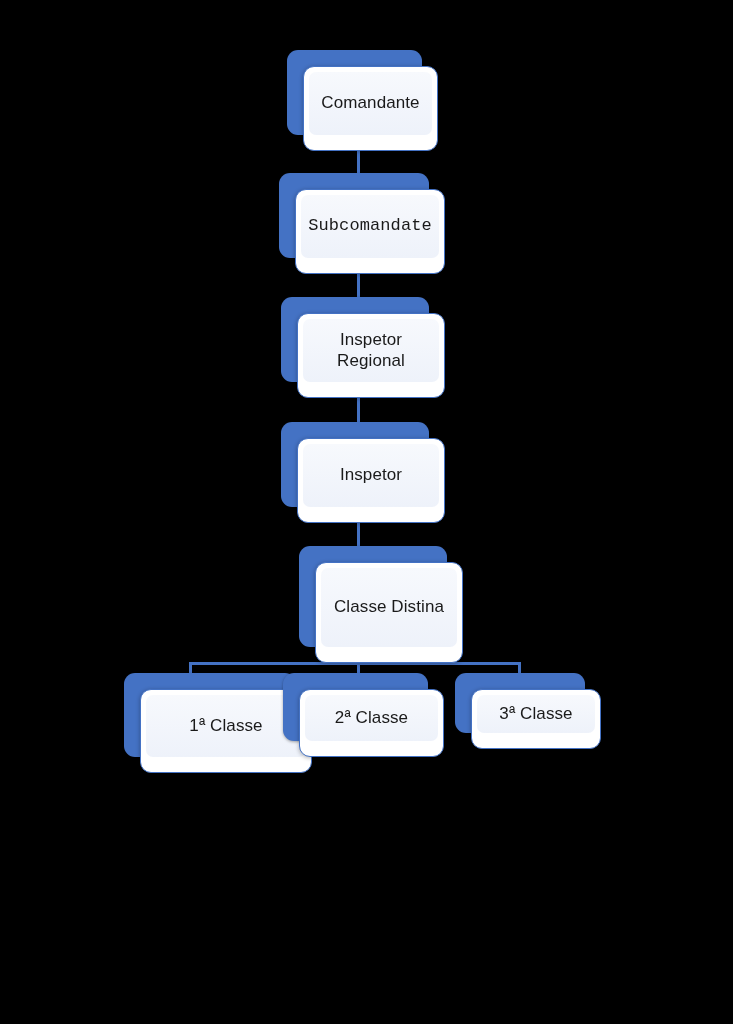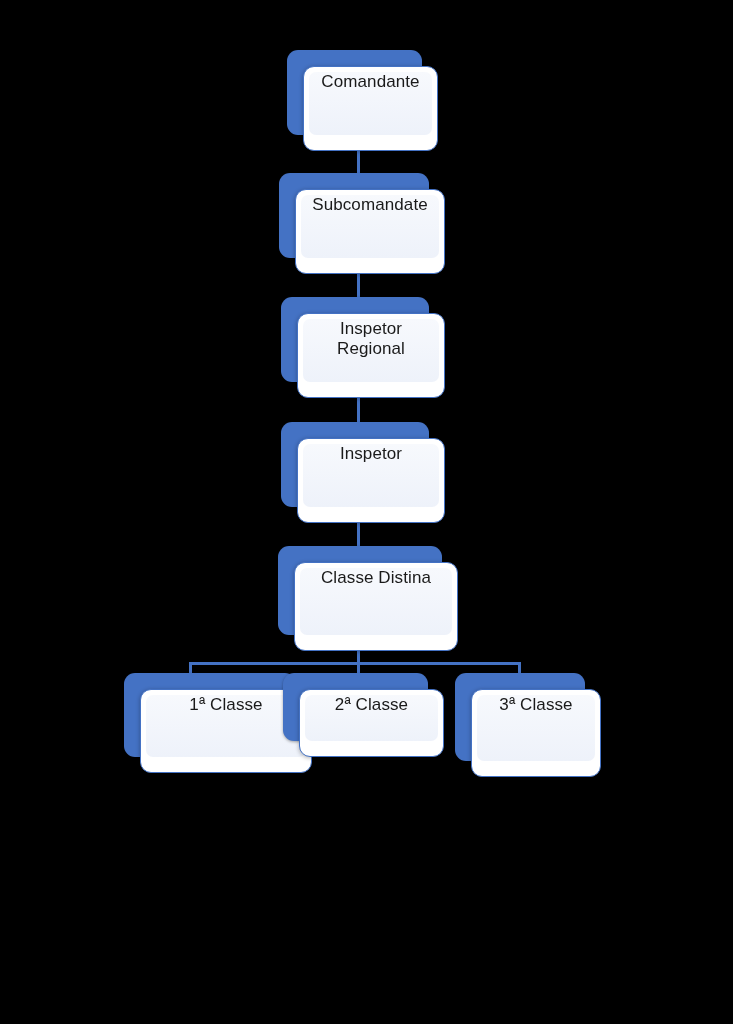--- a/index.html
+++ b/index.html
@@ -64,21 +64,21 @@
   
   .node .inner {
     position: absolute;
     left: 5px;
     top: 5px;
     right: 5px;
     bottom: 15px;
     background: linear-gradient(180deg, #f7f9fd 0%, #eef2fa 100%);
     border-radius: 7px;
     display: flex;
-    align-items: flex-start;
+    align-items: center;
     justify-content: center;
     text-align: center;
   }
   .node .label {
     color: #1a1a1a;
     font-size: 17px;
     line-height: 1.18;
     font-weight: 400;
     white-space: pre-line;
     letter-spacing: 0.1px;
@@ -107,42 +107,42 @@
       <div class="card" style="border-color: rgb(68, 114, 196);">
         <div class="inner">
           <div class="label" style="color: rgb(26, 26, 26);">Comandante</div>
         </div>
       </div>
     </div>
     <div class="node" style="left: 279px; top: 173px; width: 150px; height: 85px;">
       <div class="plate" style="background: rgb(68, 114, 196);"></div>
       <div class="card" style="border-color: rgb(68, 114, 196);">
         <div class="inner">
-          <div class="label" style="color: rgb(26, 26, 26);">Subcomandate</div>
+          <div class="label" style="color: rgb(26, 26, 26); font-family: Liberation Mono, monospace;">Subcomandate</div>
         </div>
       </div>
     </div>
     <div class="node" style="left: 281px; top: 297px; width: 148px; height: 85px;">
       <div class="plate" style="background: rgb(68, 114, 196);"></div>
       <div class="card" style="border-color: rgb(68, 114, 196);">
         <div class="inner">
           <div class="label" style="color: rgb(26, 26, 26);">Inspetor
 Regional</div>
         </div>
       </div>
     </div>
     <div class="node" style="left: 281px; top: 422px; width: 148px; height: 85px;">
       <div class="plate" style="background: rgb(68, 114, 196);"></div>
       <div class="card" style="border-color: rgb(68, 114, 196);">
         <div class="inner">
           <div class="label" style="color: rgb(26, 26, 26);">Inspetor</div>
         </div>
       </div>
     </div>
-    <div class="node" style="left: 278px; top: 546px; width: 148px; height: 89px; padding-left: 16px;">
+    <div class="node" style="left: 299px; top: 546px; width: 148px; height: 101px;">
       <div class="plate" style="background: rgb(68, 114, 196);"></div>
       <div class="card" style="border-color: rgb(68, 114, 196);">
         <div class="inner">
           <div class="label" style="color: rgb(26, 26, 26);">Classe Distina</div>
         </div>
       </div>
     </div>
     <div class="node" style="left: 124px; top: 673px; width: 133px; height: 84px; padding-left: 39px;">
       <div class="plate" style="background: rgb(68, 114, 196);"></div>
       <div class="card" style="border-color: rgb(68, 114, 196);">
@@ -152,21 +152,21 @@
       </div>
     </div>
     <div class="node" style="left: 283px; top: 673px; width: 145px; height: 68px;">
       <div class="plate" style="background: rgb(68, 114, 196);"></div>
       <div class="card" style="border-color: rgb(68, 114, 196);">
         <div class="inner">
           <div class="label" style="color: rgb(26, 26, 26);">2ª Classe</div>
         </div>
       </div>
     </div>
-    <div class="node" style="left: 455px; top: 673px; width: 130px; height: 88px;">
+    <div class="node" style="left: 455px; top: 673px; width: 130px; height: 60px;">
       <div class="plate" style="background: rgb(68, 114, 196);"></div>
       <div class="card" style="border-color: rgb(68, 114, 196);">
         <div class="inner">
           <div class="label" style="color: rgb(26, 26, 26);">3ª Classe</div>
         </div>
       </div>
     </div>
   </div>
 
 </body></html>

